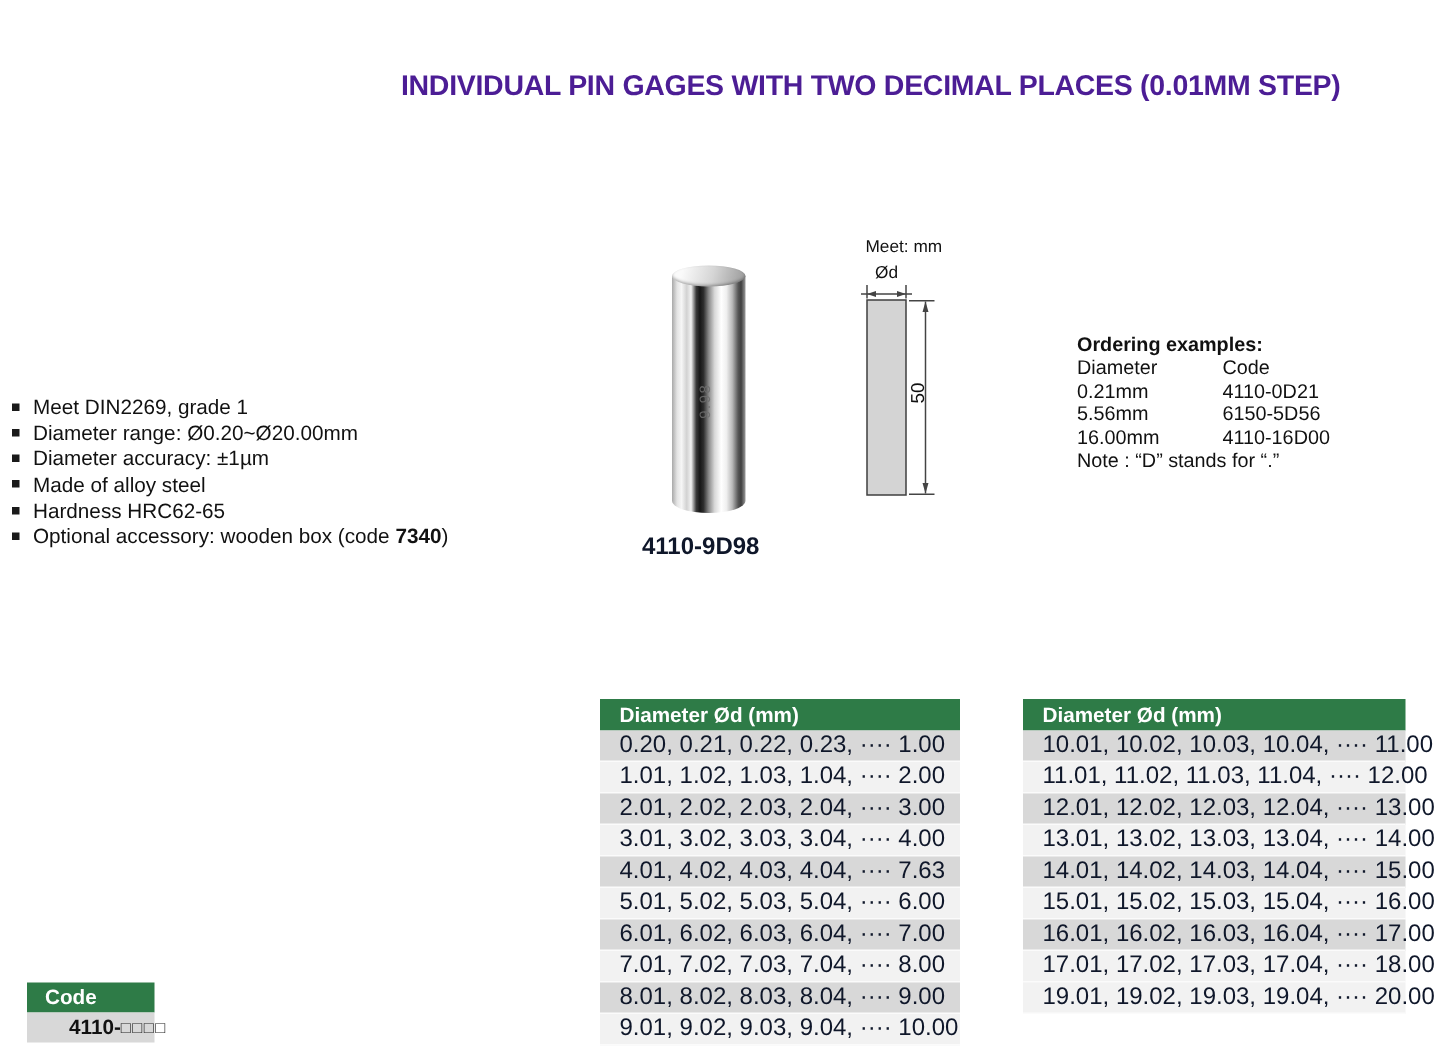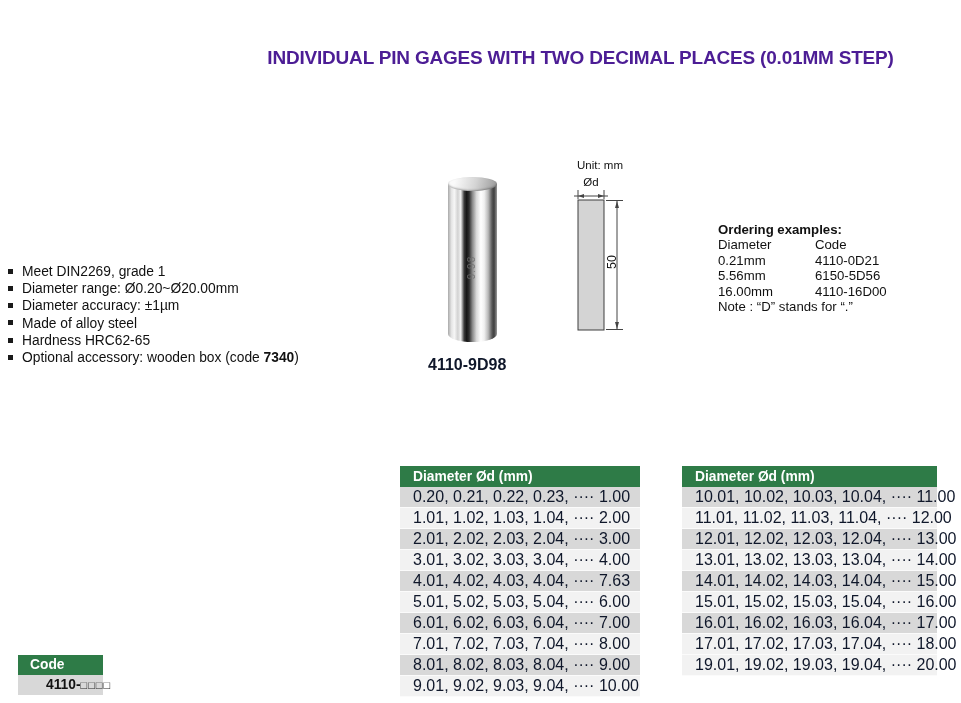--- a/index.html
+++ b/index.html
@@ -84,21 +84,21 @@
   </ul>
 
   <div class="pin">
     <div class="pin-body">
       <span class="engraving">9.98</span>
     </div>
     <div class="pin-top"></div>
   </div>
   <div class="pin-code">4110-9D98</div>
 
-  <div class="unit">Unit: mm</div>
+  <div class="unit">Meet: mm</div>
   <div class="od-label">Ød</div>
   <svg class="dim-svg" width="84" height="170" viewBox="0 0 84 170">
     <rect x="22" y="26" width="26" height="130" fill="#d4d4d4" stroke="#3f3f3f" stroke-width="1"></rect>
 
     <line x1="22" y1="16" x2="22" y2="25" stroke="#444" stroke-width="1"></line>
     <line x1="48" y1="16" x2="48" y2="25" stroke="#444" stroke-width="1"></line>
     <line x1="18" y1="22" x2="52" y2="22" stroke="#444" stroke-width="1"></line>
     <polygon points="22,22 28,20 28,24" fill="#444"></polygon>
     <polygon points="48,22 42,20 42,24" fill="#444"></polygon>
 

